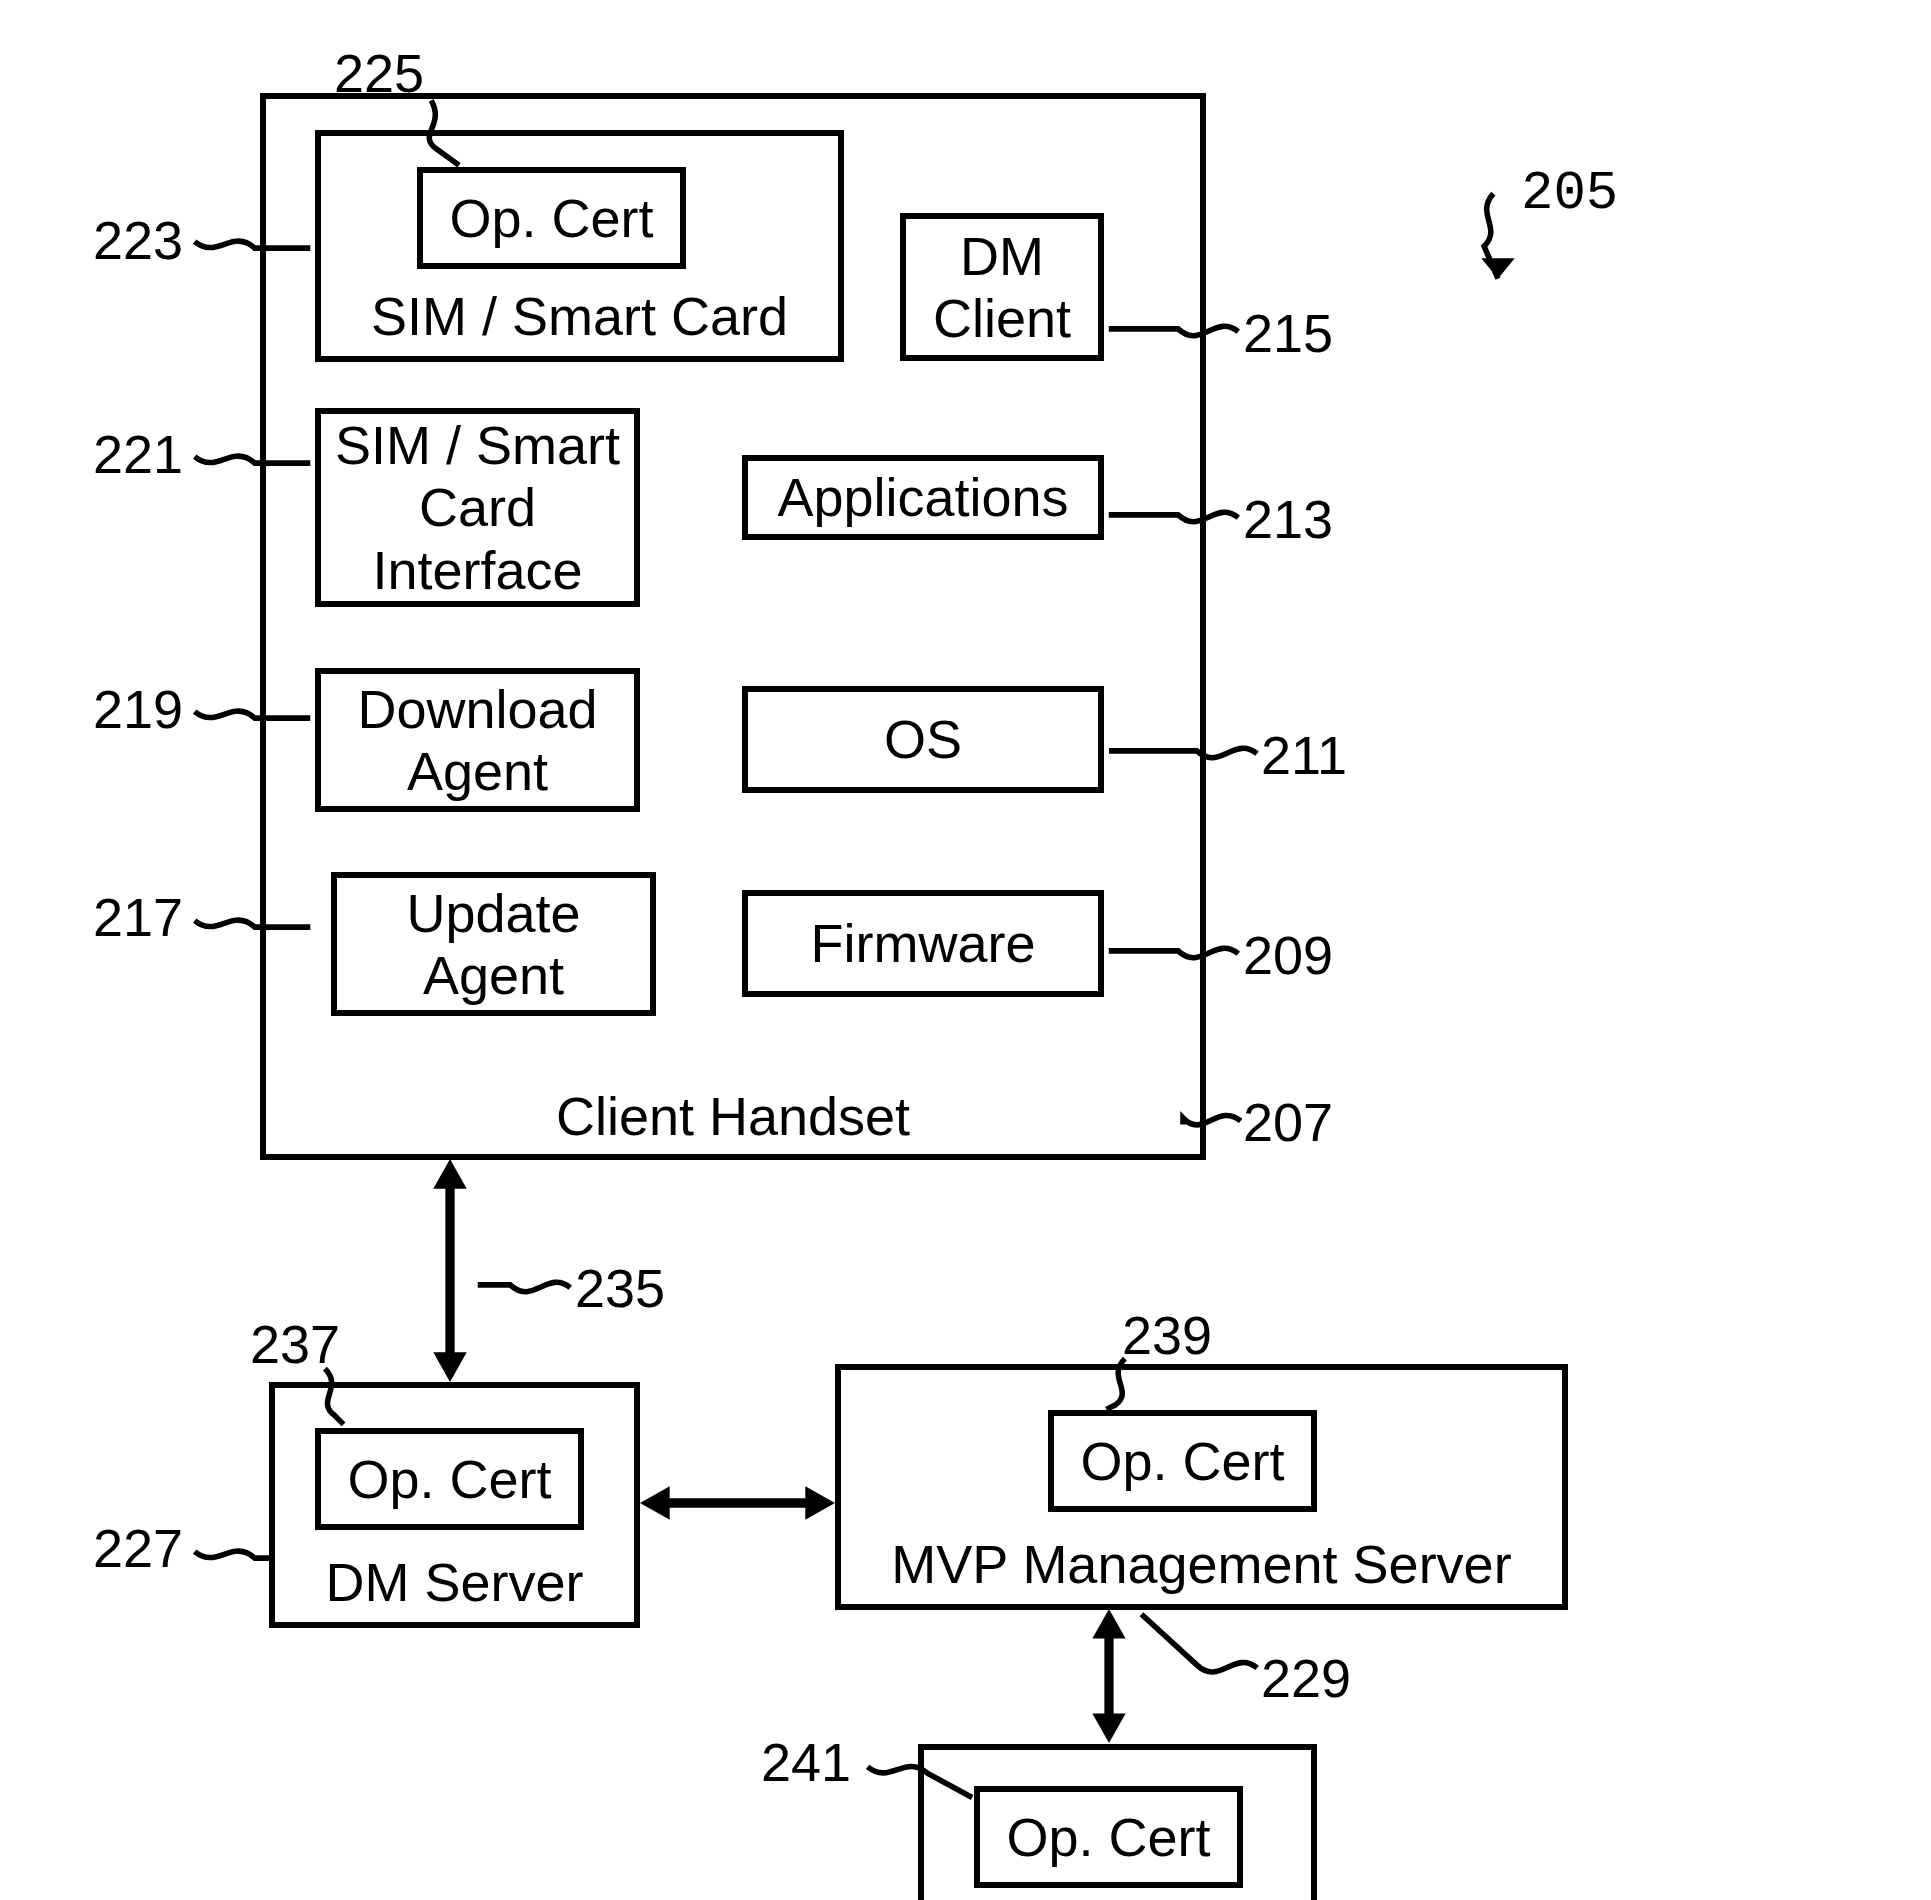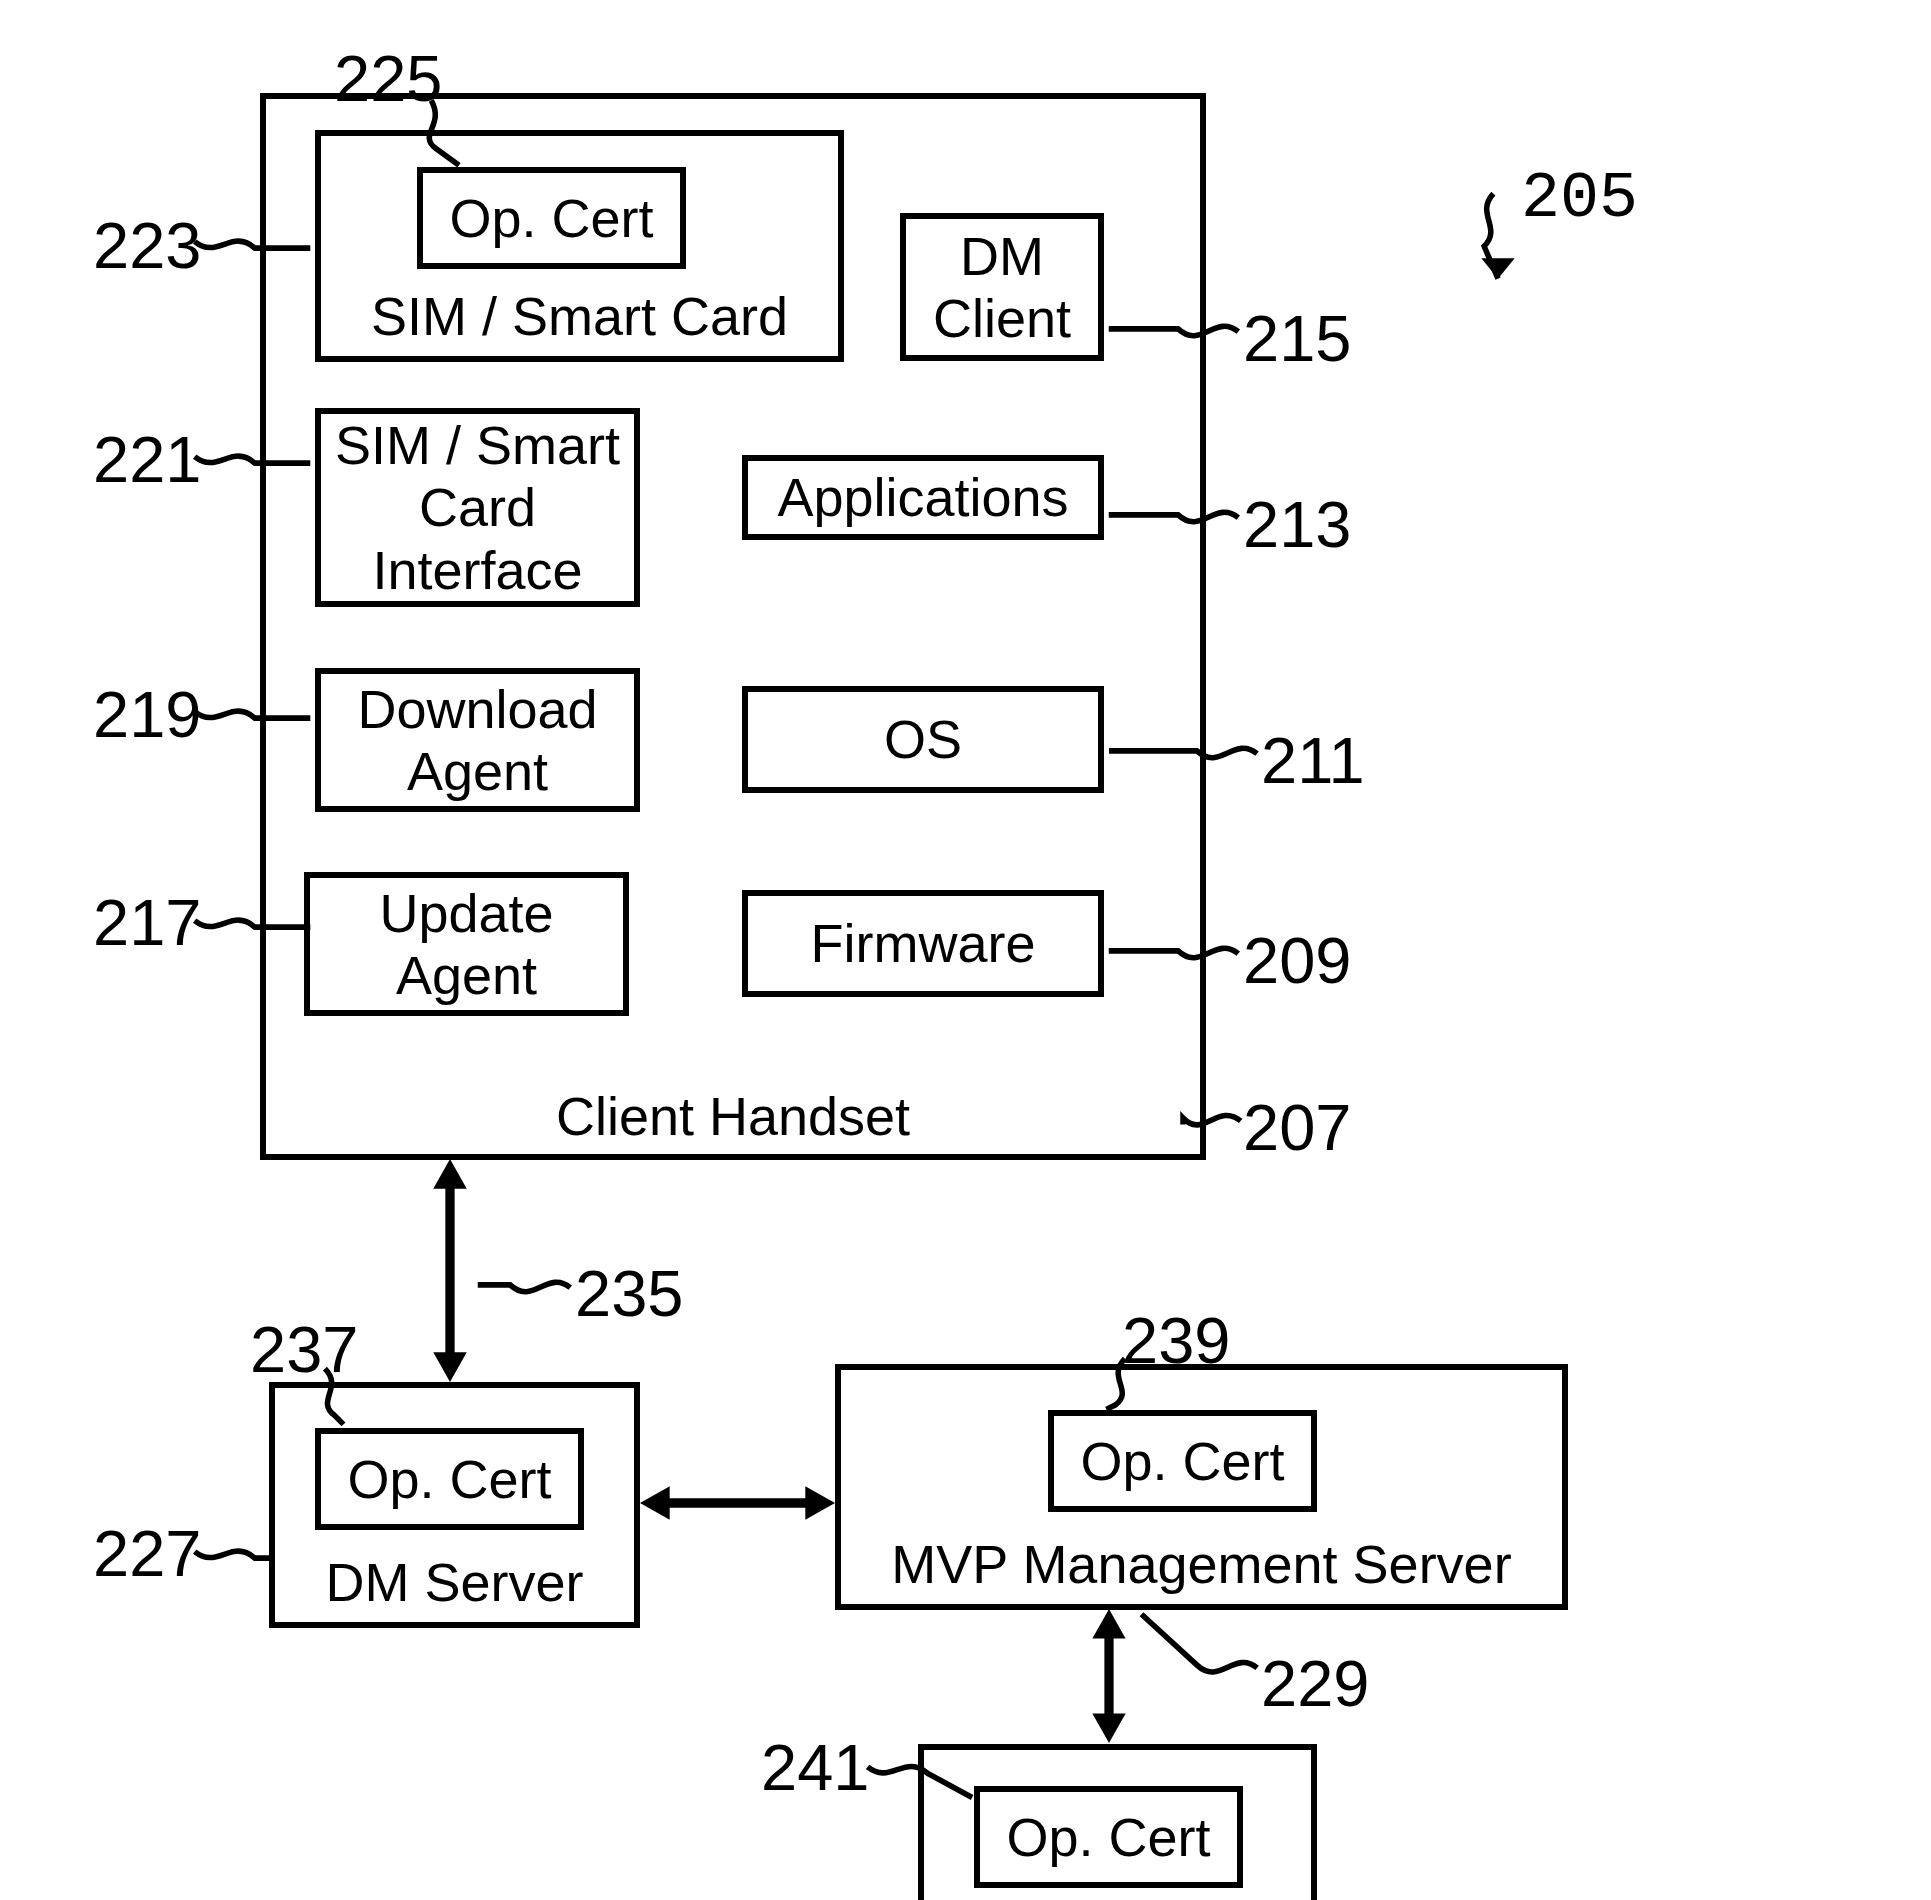--- a/index.html
+++ b/index.html
@@ -19,21 +19,21 @@
     display: flex;
     flex-direction: column;
     align-items: center;
     justify-content: center;
     text-align: center;
     font-size: 54px;
     line-height: 1.15;
   }
   .label {
     position: absolute;
-    font-size: 65px;
+    font-size: 54px;
     line-height: 1;
     color: #000;
   }
   .inner-label {
     position: absolute;
     font-size: 54px;
     line-height: 1;
     color: #000;
     text-align: center;
   }
@@ -76,21 +76,21 @@
 </div>
 
 <div class="box" style="left:315px; top:668px; width:325px; height:144px;">
   <span>Download Agent</span>
 </div>
 
 <div class="box" style="left:742px; top:686px; width:362px; height:107px;">
   <span>OS</span>
 </div>
 
-<div class="box" style="left:304px; top:872px; width:325px; height:144px;">
+<div class="box" style="left:331px; top:872px; width:325px; height:144px;">
   <span>Update Agent</span>
 </div>
 
 <div class="box" style="left:742px; top:890px; width:362px; height:107px;align-items:center;">
   <span>Firmware</span>
 </div>
 
 <div class="box" style="left:269px; top:1382px; width:371px; height:246px; justify-content:flex-end;">
   <span class="inner-label" style="bottom:13px; left:0; right:0;">DM Server</span>
 </div>

